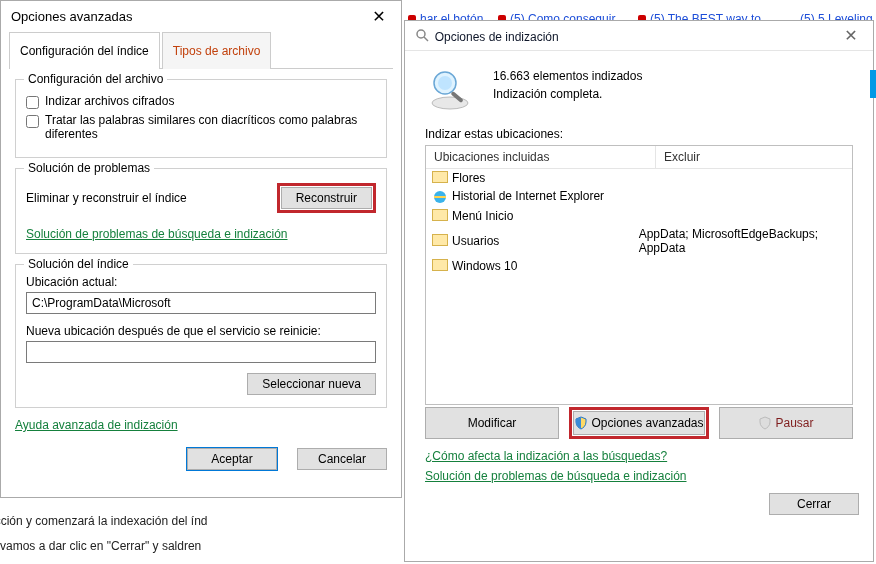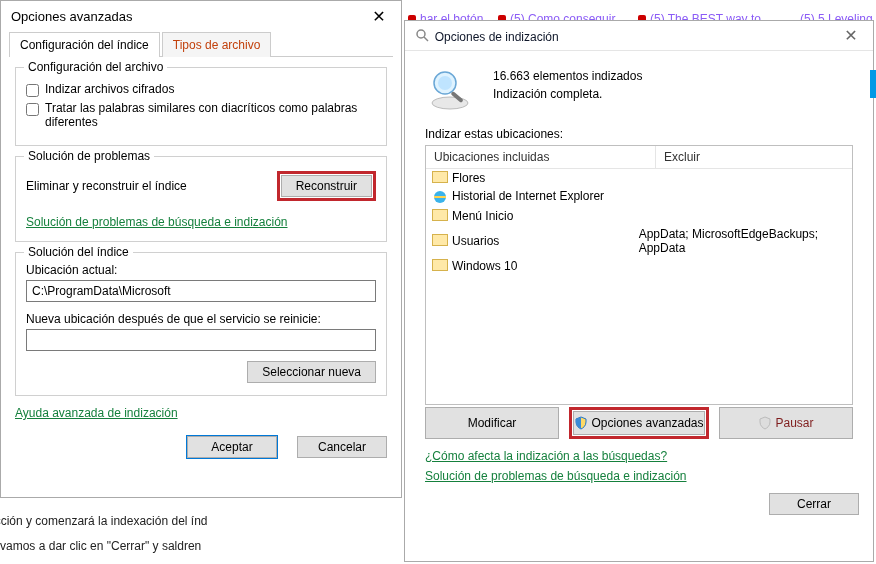--- a/index.html
+++ b/index.html
@@ -2,21 +2,21 @@
 <html><head>
 <meta charset="utf-8">
 <style>
 *{box-sizing:border-box;margin:0;padding:0;font-family:"Segoe UI",Tahoma,sans-serif;font-size:12px}
 body{background:#fff;width:876px;height:564px;overflow:hidden;position:relative}
 .win{position:absolute;background:#fff;border:1px solid #aaa}
 .titlebar{display:flex;align-items:center;justify-content:space-between;height:30px;padding:0 0 0 10px}
 .titlebar .t{font-size:13px}
 .titlebar .x{width:44px;text-align:center;font-size:16px;cursor:pointer}
 .tabs{display:flex;border-bottom:1px solid #ccc;margin:0 8px}
-.tab{padding:5px 10px;border:1px solid #ccc;border-bottom:none;margin-right:2px;background:#fff;cursor:pointer;position:relative;top:1px}
+.tab{padding:11px 10px;border:1px solid #ccc;border-bottom:none;margin-right:2px;background:#fff;cursor:pointer;position:relative;top:1px}
 .tab.inactive{background:#f5f5f5;color:#c2410c}
 .grp{border:1px solid #d0d0d0;margin:10px 14px;padding:10px 10px 12px;position:relative}
 .grp .legend{position:absolute;top:-8px;left:8px;background:#fff;padding:0 4px;font-size:12px}
 .chk{display:flex;align-items:flex-start;gap:6px;margin:4px 0}
 .chk input{margin-top:2px}
 .row{display:flex;align-items:center;justify-content:space-between;margin:4px 0}
 .btn{background:#e1e1e1;border:1px solid #adadad;padding:3px 14px;cursor:pointer;font-size:12px}
 .btn.disabled{color:#7f1d1d;cursor:default}
 .link{color:#15803d;text-decoration:underline;cursor:pointer}
 .txt{border:1px solid #7a7a7a;padding:3px 5px;width:100%;background:#fff}
@@ -35,21 +35,21 @@
 .lhdr div{padding:4px 8px;font-size:12px;color:#333}
 .col1{width:230px;border-right:1px solid #e5e5e5}
 .lrow{display:flex;padding:2px 6px;align-items:center}
 .lrow .c1{width:228px;display:flex;align-items:flex-start;gap:4px}
 .fld{width:16px;height:12px;background:#ffe9a8;border:1px solid #d6b24c;flex:none}
 .ie{width:16px;height:16px;flex:none}
 .rbtns{display:flex;gap:10px;margin:2px 20px 6px}
 .rbtns .btn{flex:1;padding:4px 0;text-align:center}
 .shield{width:14px;height:14px;vertical-align:-3px;margin-right:3px}
 .bgtext{position:absolute;left:-78px;top:508px;font-size:16px;color:#222;line-height:24px;font-family:Arial,sans-serif;width:560px}
-.toptab{position:absolute;top:12px;display:flex;align-items:center;gap:4px;font-size:12px;color:#8b5cf6}
+.toptab{position:absolute;top:12px;display:flex;align-items:center;gap:4px;font-size:12px;color:#1d4ed8}
 .ytdot{width:8px;height:8px;background:#cc0000;border-radius:2px;flex:none}
 .btn-wide{min-width:90px}
 </style>
 </head>
 <body>
 
 <div class="bgtext">
   <span>confirmar la acción y comenzará la indexación del índ</span><br>
   <span>, simplemente vamos a dar clic en "Cerrar" y saldren</span>
 </div>

